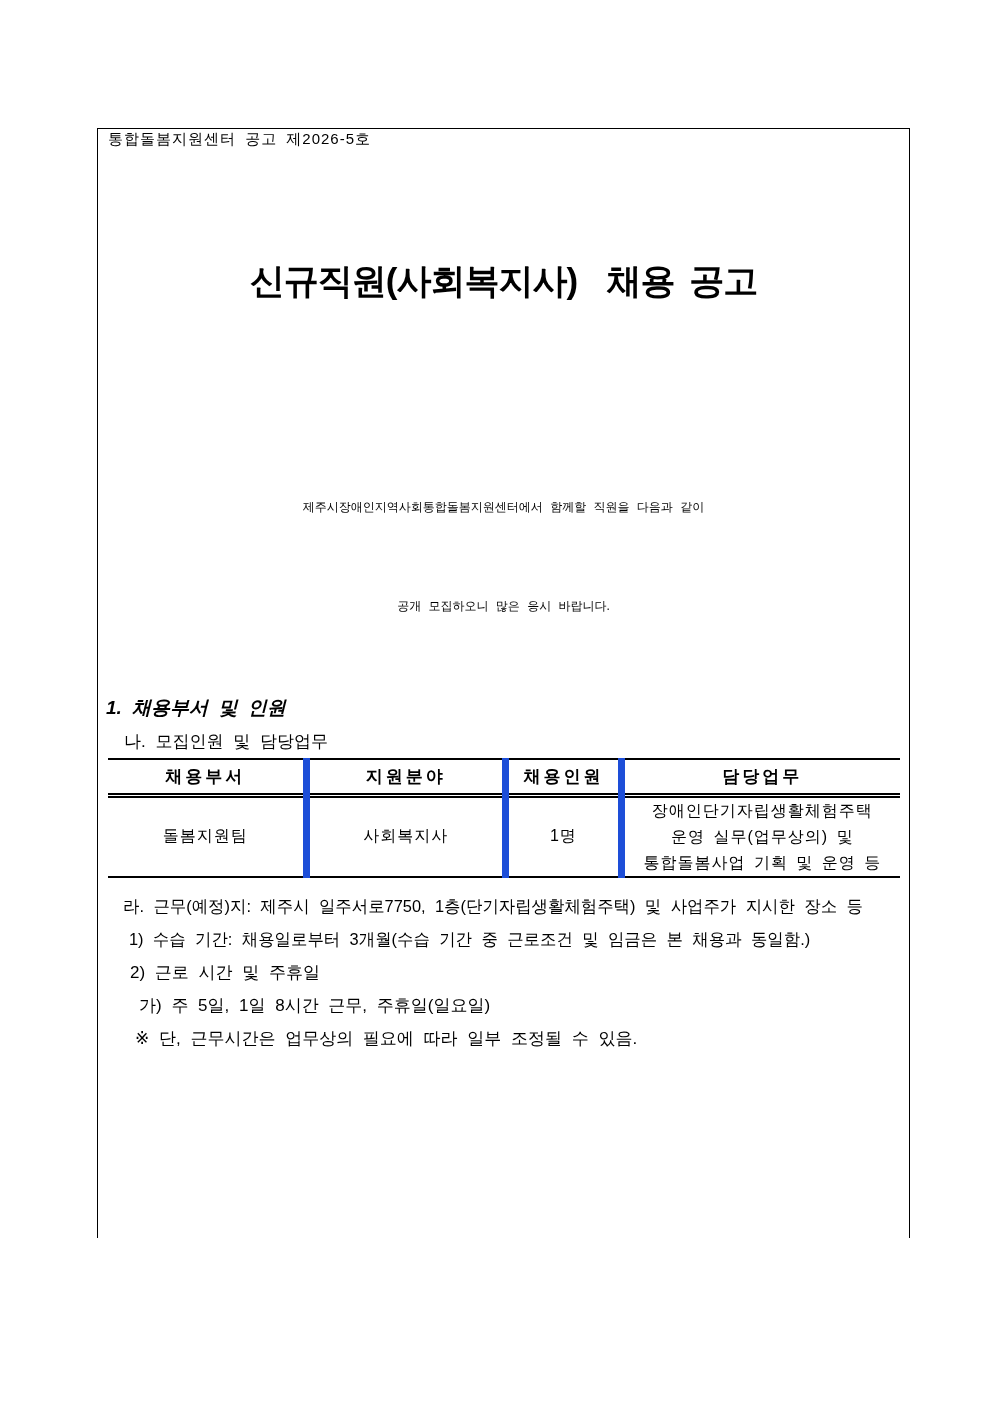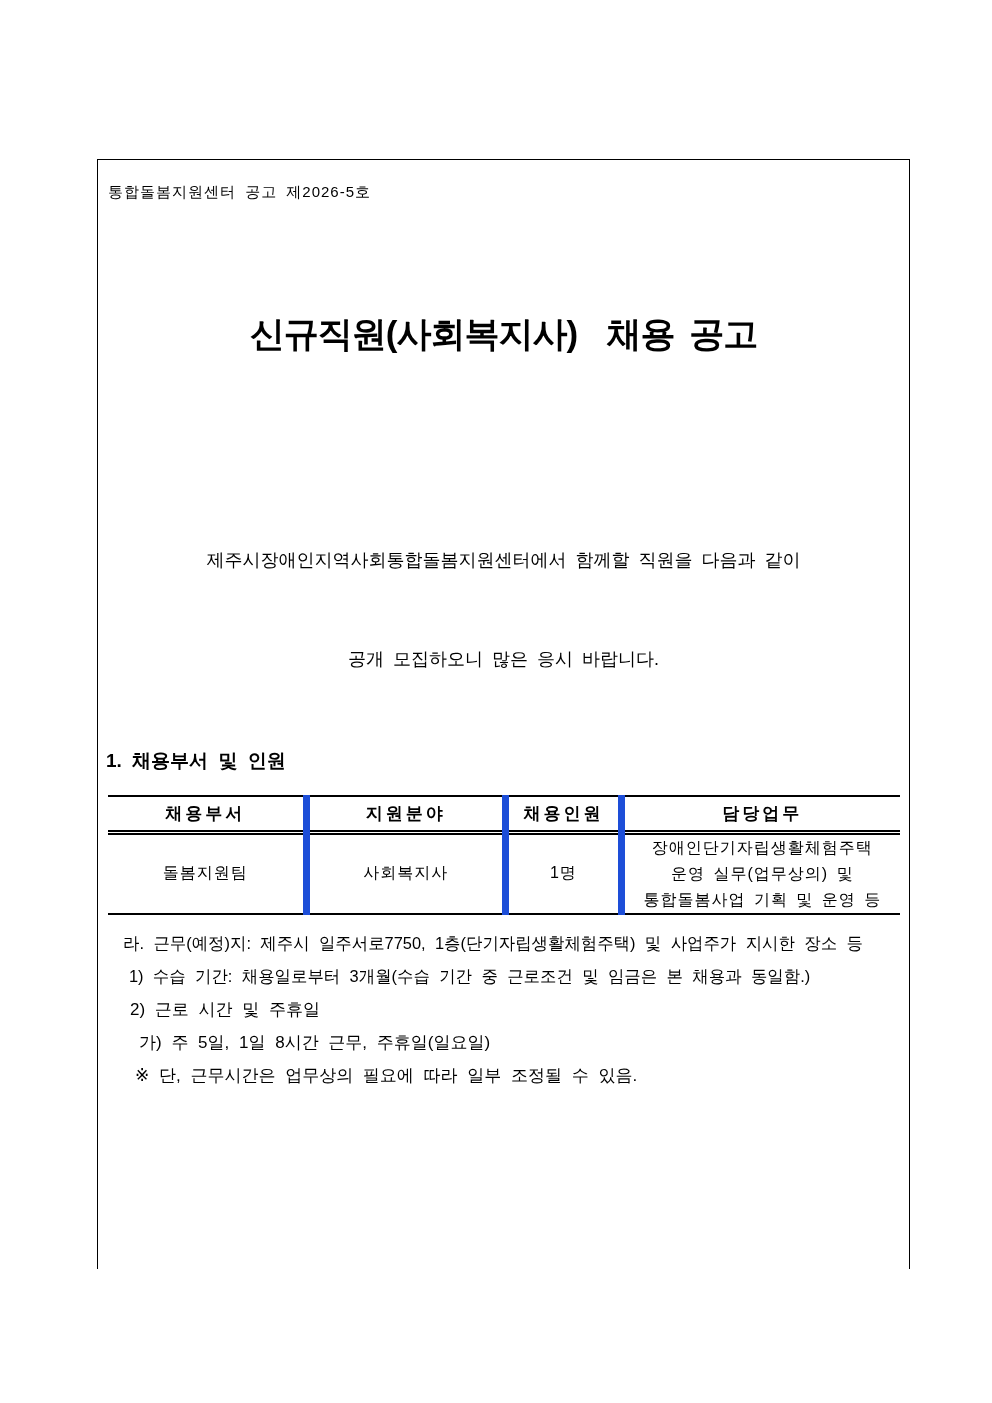--- a/index.html
+++ b/index.html
@@ -4,58 +4,58 @@
 <style>
   * { margin:0; padding:0; box-sizing:border-box; }
   html,body { background:#ffffff; }
   body {
     position:relative;
     width:992px; height:1403px;
     font-family:"Liberation Sans","DejaVu Sans",sans-serif;
     color:#000;
   }
   .sheet {
-    position:absolute; left:97px; top:159px;
+    position:absolute; left:97px; top:128px;
     width:813px; height:1110px;
     border:1px solid #000; border-bottom:none;
-    padding-top:22px;
     overflow:visible;
     background:#fff;
   }
   .doc-number {
     font-size:15px; line-height:20px;
     padding-left:10px; white-space:pre;
     letter-spacing:1px; word-spacing:4px;
   }
   .title {
     margin-top:12px; text-align:center;
     font-size:35px; line-height:48px; font-weight:900;
     letter-spacing:-1px; white-space:pre; word-spacing:6px;
   }
   .intro {
     margin-top:24px; text-align:center;
-    font-size:18px; line-height:33px; white-space:pre; word-spacing:4px;
+    font-size:12px; line-height:33px; white-space:pre; word-spacing:4px;
   }
   .h-sec {
     font-size:19px; line-height:34px; font-weight:bold;
     padding-left:8px; white-space:pre; word-spacing:5px;
     margin-top:2px;
+    font-style:italic;
   }
   .l {
     font-size:17px; line-height:33px;
     white-space:pre; word-spacing:5px;
   }
   .ind-ga   { padding-left:26px; }
   .ind-num  { padding-left:32px; }
   .ind-ga2  { padding-left:41px; }
   .ind-note { padding-left:37px; }
   .squeeze      { transform:scaleX(.965); transform-origin:0 50%; }
   table.tbl {
     border-collapse:collapse; table-layout:fixed;
-    width:792px; margin:17px 0 12px 10px;
+    width:792px; margin:0 0 12px 10px;
   }
   table.tbl th, table.tbl td {
     border-left:7px solid #1d4ed8; text-align:center; vertical-align:middle;
   }
   table.tbl th:first-child, table.tbl td:first-child { border-left:none; }
   table.tbl thead th {
     border-top:2px solid #000;
     border-bottom:5px double #000;
     height:36px; font-size:17px; font-weight:bold; letter-spacing:3px;
   }
@@ -75,20 +75,21 @@
   <div class="title">
     <div>신규직원(사회복지사)  채용 공고</div>
   </div>
 
   <div class="intro">
     <div>제주시장애인지역사회통합돌봄지원센터에서 함께할 직원을 다음과 같이</div>
     <div>공개 모집하오니 많은 응시 바랍니다.</div>
   </div>
 
   <div class="h-sec">1. 채용부서 및 인원</div>
+  <div class="l ind-ga">나. 모집인원 및 담당업무</div>
 
   <table class="tbl">
     <colgroup>
       <col style="width:25%">
       <col style="width:25.2%">
       <col style="width:14.6%">
       <col style="width:35.2%">
     </colgroup>
     <thead>
       <tr>

